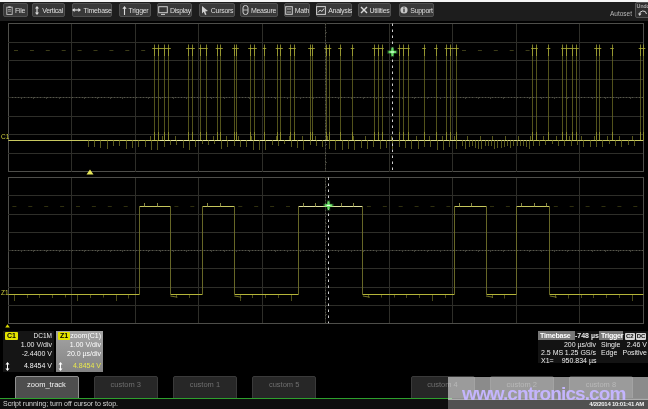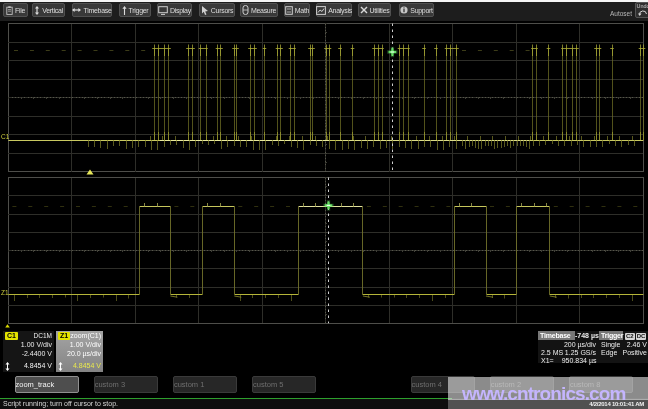--- a/index.html
+++ b/index.html
@@ -22,23 +22,23 @@
 .rt { text-align:right; }
 #c1box { left:3px; top:331px; width:51px; height:41px; background:#151515; }
 #z1box { left:56px; top:331px; width:47px; height:41px;
   background:linear-gradient(#a4a4a4,#848484); color:#fff; }
 #tbbox { left:538px; top:331px; width:110px; height:32px; background:#131313; }
 .hstrip { position:absolute; background:#787878; color:#fff; font-weight:bold; font-size:7px;
   height:9px; line-height:9px; padding-left:2px; letter-spacing:-0.2px; }
 .cbadge { background:#d6d6d6; color:#111; font-size:6px; font-weight:bold; padding:0 1px;
   border-radius:1px; display:inline-block; line-height:7px; }
 #btnrow { position:absolute; left:0; top:376px; width:648px; height:18px; }
-.cust { position:absolute; top:0; width:64px; height:17px; background:#272727;
+.cust { position:absolute; top:0; width:64px; height:32px; background:#272727;
   border:1px solid #3a3a3a; border-radius:2px; color:#6f6f6f; font-size:7.5px;
-  line-height:15px; }
+  text-align:center; line-height:15px; }
 .zoomtrack { background:#4e4e4e !important; border:1px solid #909090 !important;
   color:#f2f2f2 !important; }
 #statusbar { position:absolute; left:0; top:398px; width:648px; height:11px; background:#0e0e0e; }
 #greenline { position:absolute; left:0; top:398px; width:452px; height:1px; background:#2da02d; }
 #statusbar2 { position:absolute; left:0; top:399px; width:648px; height:10px; }
 #statustext { position:absolute; left:3px; top:1px; font-size:7px; color:#d8d8d8; }
 #tstrip { position:absolute; left:448px; top:399px; width:200px; height:10px; background:#515151; }
 #timestamp { position:absolute; right:4px; top:1.5px; font-size:6px; letter-spacing:-0.25px; color:#f2f2f2; font-weight:bold; }
 #overlay { position:absolute; left:448px; top:377px; width:200px; height:23px;
   background:rgba(240,240,240,0.58); }

